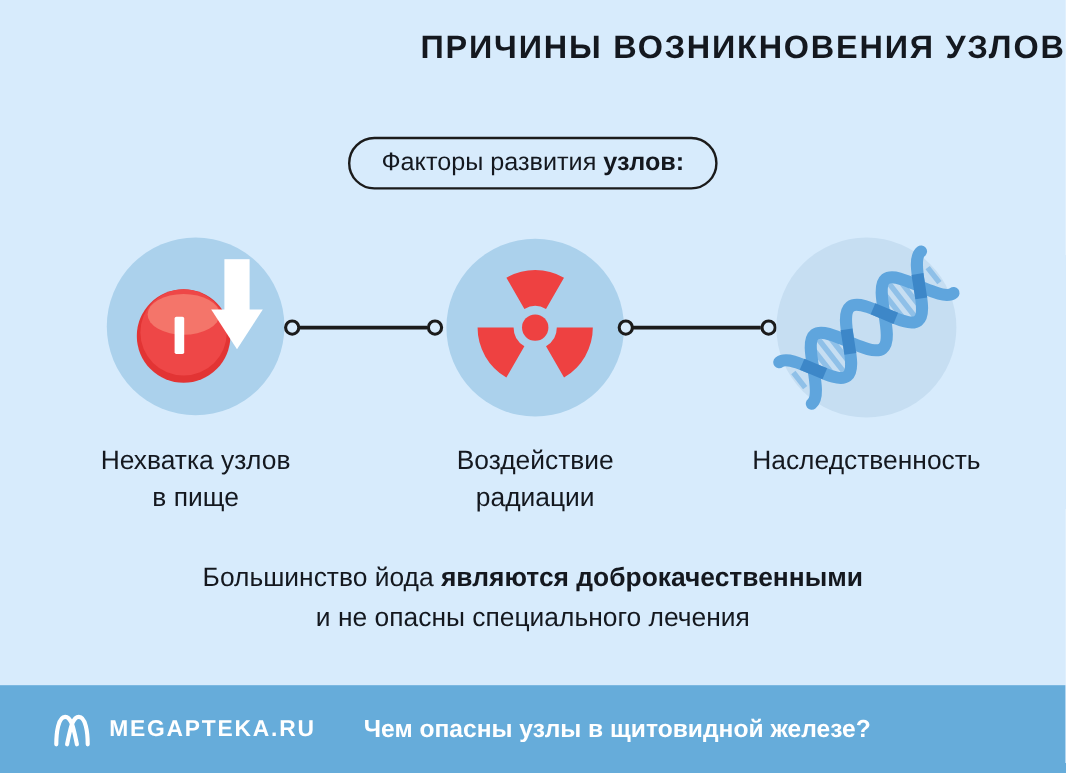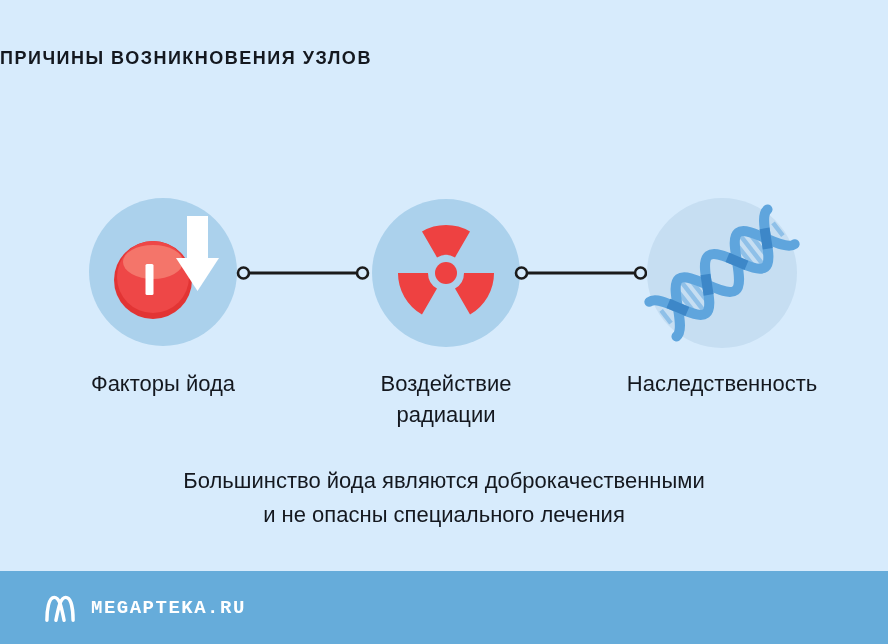--- a/index.html
+++ b/index.html
@@ -9,22 +9,22 @@
     --white:#ffffff; --dna-dark:#3d87c8; --dna-mid:#5fa5dd; --dna-light:#8fc0e8;
     --footer-bg:#66acda;
   }
   html,body{margin:0;padding:0;}
   body{font-family:"Liberation Sans", sans-serif; background:#fff;}
   .canvas{
     position:relative; width:888px; height:644px; overflow:hidden;
     background:var(--bg); color:var(--ink);
   }
   .title{
-    position:absolute; top:48px; left:0; right:0;
-    text-align:left; font-size:18px; font-weight:bold; letter-spacing:1.5px;
+    position:absolute; top:24px; left:0; right:0;
+    text-align:right; font-size:27px; font-weight:bold; letter-spacing:1.5px;
     color:var(--ink);
   }
   .badge-row{position:absolute; top:114px; left:0; right:0; text-align:center;}
   .badge{
     display:inline-block; padding:8px 26px; border:2px solid var(--line);
     border-radius:26px; font-size:21px; background:transparent;
   }
   .badge b{font-weight:bold;}
   .icon-svg{position:absolute; width:160px; height:160px;}
   #icon-0{left:83px; top:192px;}
@@ -38,36 +38,41 @@
     font-size:22px; line-height:31px; color:var(--ink);
   }
   .factor-label span{display:block;}
   #label-0{left:13px;}
   #label-1{left:296px;}
   #label-2{left:572px;}
   .note{
     position:absolute; top:464px; left:0; right:0; text-align:center;
     font-size:22px; line-height:34px; color:var(--ink);
   }
-  .note b{font-weight:normal;}
+  .note b{font-weight:bold;}
   .footer{
     position:absolute; left:0; right:0; bottom:0; height:73px;
     background:var(--footer-bg); display:flex; align-items:center;
-    padding-left:42px; box-sizing:border-box; color:var(--white);font-family:Liberation Mono, monospace;
+    padding-left:42px; box-sizing:border-box; color:var(--white);
   }
   .brand{font-size:19px; font-weight:bold; letter-spacing:1.5px; margin-left:13px;}
   .question{font-size:20.5px; font-weight:bold; margin-left:40px;}
 </style>
 </head>
 <body>
 
 <div class="canvas">
 
   <div class="title">ПРИЧИНЫ ВОЗНИКНОВЕНИЯ УЗЛОВ</div>
 
+  <div class="badge-row">
+    <div class="badge">
+      <span>Факторы развития </span><b>узлов:</b>
+    </div>
+  </div>
 
   <svg id="icon-0" class="icon-svg" viewBox="0 0 160 160">
     <circle cx="80" cy="80" r="74" style="fill:var(--circle-blue)"></circle>
     <circle cx="70" cy="88" r="39" style="fill:var(--red-dark)"></circle>
     <circle cx="70" cy="85" r="36" style="fill:var(--red-mid)"></circle>
     <ellipse cx="70" cy="70" rx="30" ry="17" style="fill:var(--red-light)"></ellipse>
     <rect x="62.5" y="72" width="8" height="31" rx="1.5" style="fill:var(--white)"></rect>
     <g>
       <rect x="104" y="24" width="21" height="44" style="fill:var(--white)"></rect>
       <polygon points="93,66 136,66 114.5,99" style="fill:var(--white)"></polygon>
@@ -114,21 +119,22 @@
       <g style="stroke:var(--dna-dark)" stroke-width="10" fill="none">
         <line x1="14" y1="23" x2="24" y2="41"></line>
         <line x1="51" y1="41" x2="61" y2="23"></line>
         <line x1="89" y1="23" x2="99" y2="41"></line>
         <line x1="126" y1="41" x2="136" y2="23"></line>
       </g>
     </g>
   </svg>
 
   <div id="label-0" class="factor-label">
-    <span>Факторы йода</span>
+    <span>Нехватка узлов</span>
+    <span>в пище</span>
   </div>
   <div id="label-2" class="factor-label">
     <span>Наследственность</span>
     <span></span>
   </div>
   <div id="label-1" class="factor-label">
     <span>Воздействие</span>
     <span>радиации</span>
   </div>
 
@@ -140,15 +146,16 @@
   </div>
 
   <div class="footer">
     <svg width="36" height="34" viewBox="0 0 44 40">
       <g fill="none" style="stroke:var(--white)" stroke-width="4.2" stroke-linecap="round">
         <path d="M6,35 C6,23 8,7 15,7 C22,7 24,21 27,35"></path>
         <path d="M17,35 C20,21 22,7 29,7 C36,7 38,23 38,35"></path>
       </g>
     </svg>
     <span class="brand">MEGAPTEKA.RU</span>
+    <span class="question">Чем опасны узлы в щитовидной железе?</span>
   </div>
 
 </div>
 
 </body></html>

